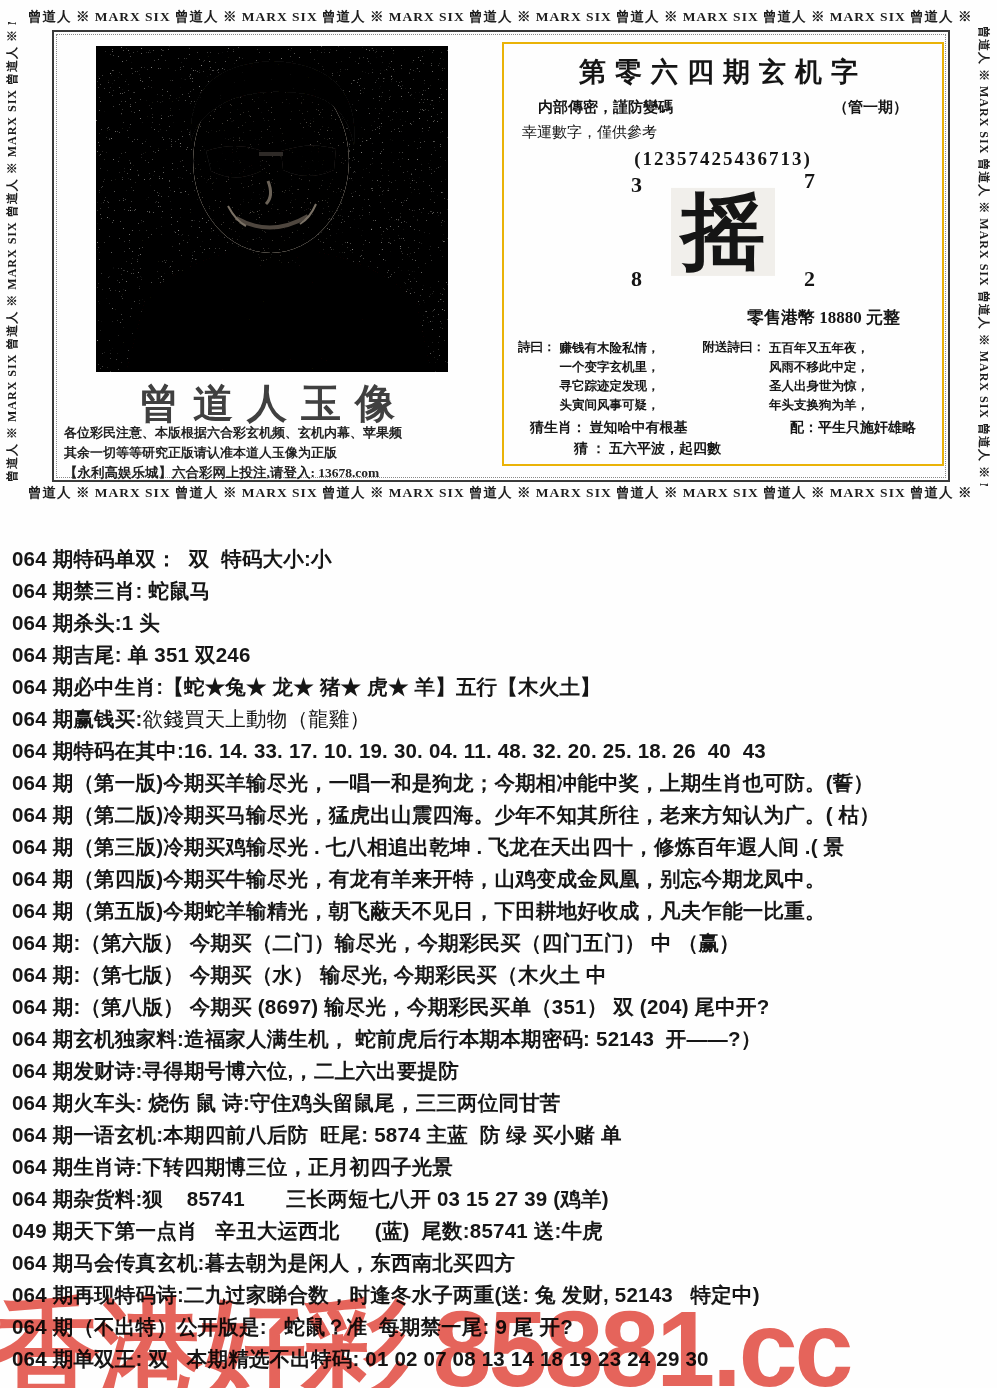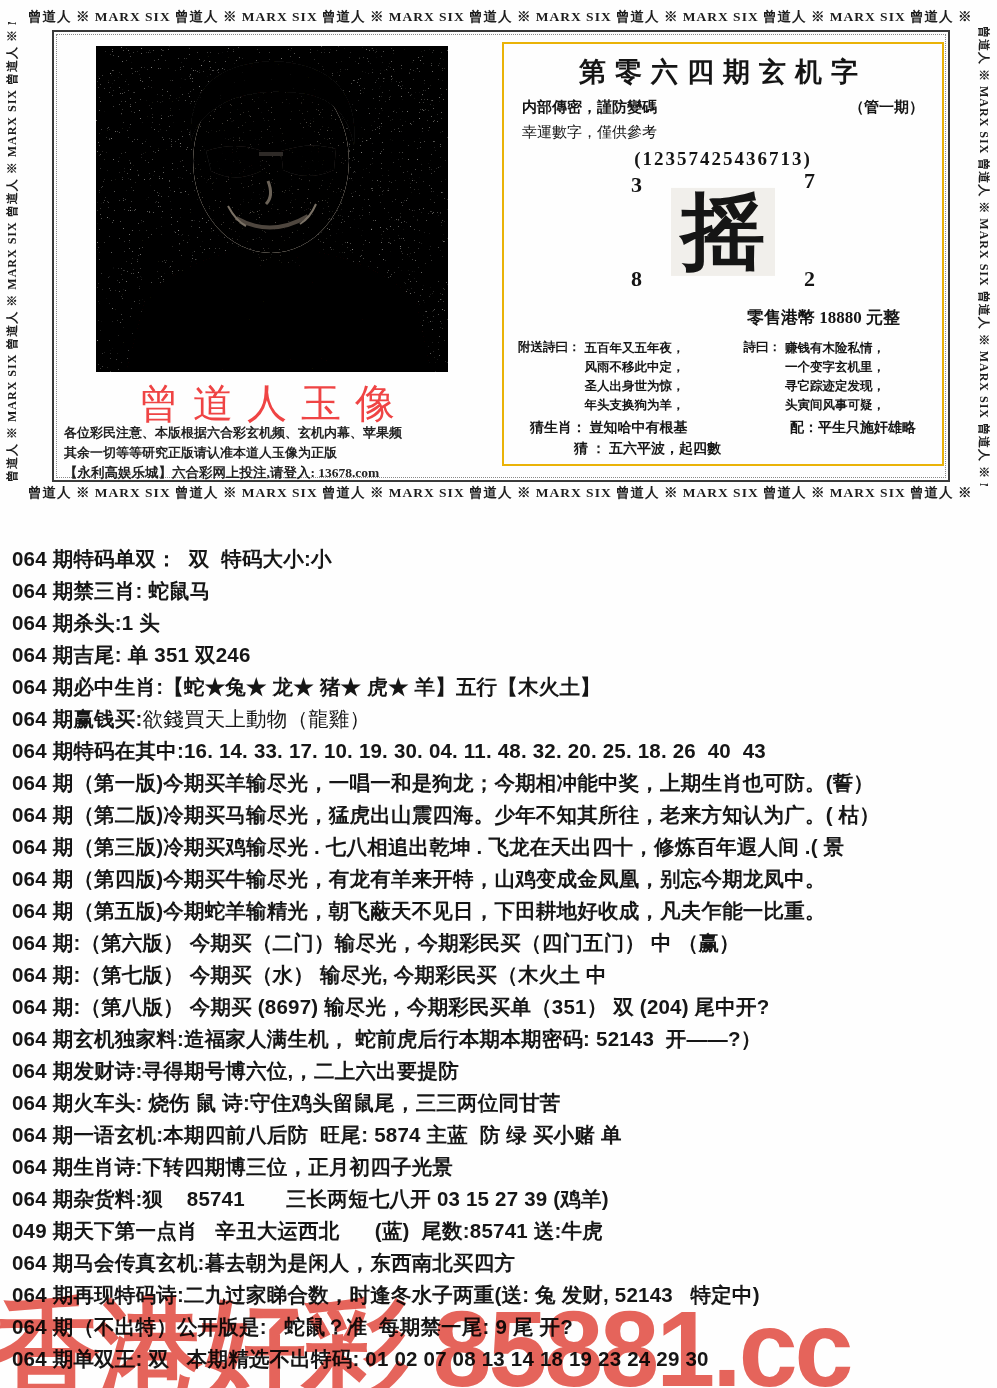--- a/index.html
+++ b/index.html
@@ -18,34 +18,34 @@
   .vstrip.left{top:482px;left:4px;transform:rotate(-90deg);transform-origin:top left;}
   .vstrip.right{top:26px;left:992px;transform:rotate(90deg);transform-origin:top left;}
 
   
   .frame{position:absolute;left:52px;top:30px;width:894px;height:448px;
          border:2px solid #3a3a3a;outline:1px dotted #888;outline-offset:-5px;}
 
   
   .photo{position:absolute;left:42px;top:14px;width:352px;height:326px;overflow:hidden;}
   .caption{position:absolute;left:20px;top:344px;width:400px;text-align:center;
-           font-family:"Liberation Serif",serif;font-weight:normal;font-size:40px;
-           letter-spacing:14px;color:#ef4444;}
+           font-family:"Liberation Serif",serif;font-weight:bold;font-size:40px;
+           letter-spacing:14px;color:#404040;}
   .note{position:absolute;left:10px;width:440px;font-family:"Liberation Serif",serif;
         font-weight:bold;font-size:13px;color:#222;white-space:nowrap;}
   .note.n1{top:392px;}
   .note.n2{top:412px;}
   .note.n3{top:432px;font-size:13.5px;}
 
   
   .mystic{position:absolute;left:448px;top:10px;width:442px;height:424px;
           border:2px solid #eab308;font-family:"Liberation Serif",serif;color:#151515;
           box-sizing:border-box;}
   .m-title{margin-top:10px;text-align:center;font-size:27px;font-weight:bold;letter-spacing:9px;}
-  .m-row{display:flex;justify-content:space-between;padding:0 18px;margin-top:8px;
+  .m-row{display:flex;justify-content:space-between;padding:0 34px;margin-top:8px;
          font-size:15px;font-weight:bold;}
   .m-line{padding:0 18px;margin-top:6px;font-size:15px;font-weight:normal;}
   .m-lucky{margin-top:6px;text-align:center;font-size:19px;font-weight:bold;letter-spacing:2px;
            font-family:"Liberation Serif",serif;}
   .char-block{position:relative;width:220px;height:112px;margin:6px auto 0 auto;}
   .big-char{position:absolute;left:50%;top:50%;transform:translate(-50%,-50%);
             font-size:84px;font-weight:bold;background:#f1efeb;padding:0 10px;line-height:1.05;}
   .corner{position:absolute;font-size:22px;font-weight:bold;}
   .corner.tl{left:18px;top:-4px;}
   .corner.tr{right:18px;top:-8px;}
@@ -137,36 +137,36 @@
         <span class="corner tl">3</span>
         <span class="corner tr">7</span>
         <span class="big-char">摇</span>
         <span class="corner bl">8</span>
         <span class="corner br">2</span>
       </div>
 
       <div class="m-price">零售港幣 18880 元整</div>
 
       <div class="poems">
+        <div class="poem-col right">
+          <div class="poem-label">詩曰：</div>
+          <div class="poem-lines">
+            <div>赚钱有木险私情，</div>
+            <div>一个变字玄机里，</div>
+            <div>寻它踪迹定发现，</div>
+            <div>头寅间风事可疑，</div>
+          </div>
+        </div>
         <div class="poem-col left">
           <div class="poem-label">附送詩曰：</div>
           <div class="poem-lines">
             <div>五百年又五年夜，</div>
             <div>风雨不移此中定，</div>
             <div>圣人出身世为惊，</div>
             <div>年头支换狗为羊，</div>
-          </div>
-        </div>
-        <div class="poem-col right">
-          <div class="poem-label">詩曰：</div>
-          <div class="poem-lines">
-            <div>赚钱有木险私情，</div>
-            <div>一个变字玄机里，</div>
-            <div>寻它踪迹定发现，</div>
-            <div>头寅间风事可疑，</div>
           </div>
         </div>
       </div>
 
       <div class="m-guess-row">
         <span>猜生肖： 豈知哈中有根基</span>
         <span>配：平生只施奸雄略</span>
       </div>
       <div class="m-guess2">猜 ： 五六平波，起四數</div>
     </div>

